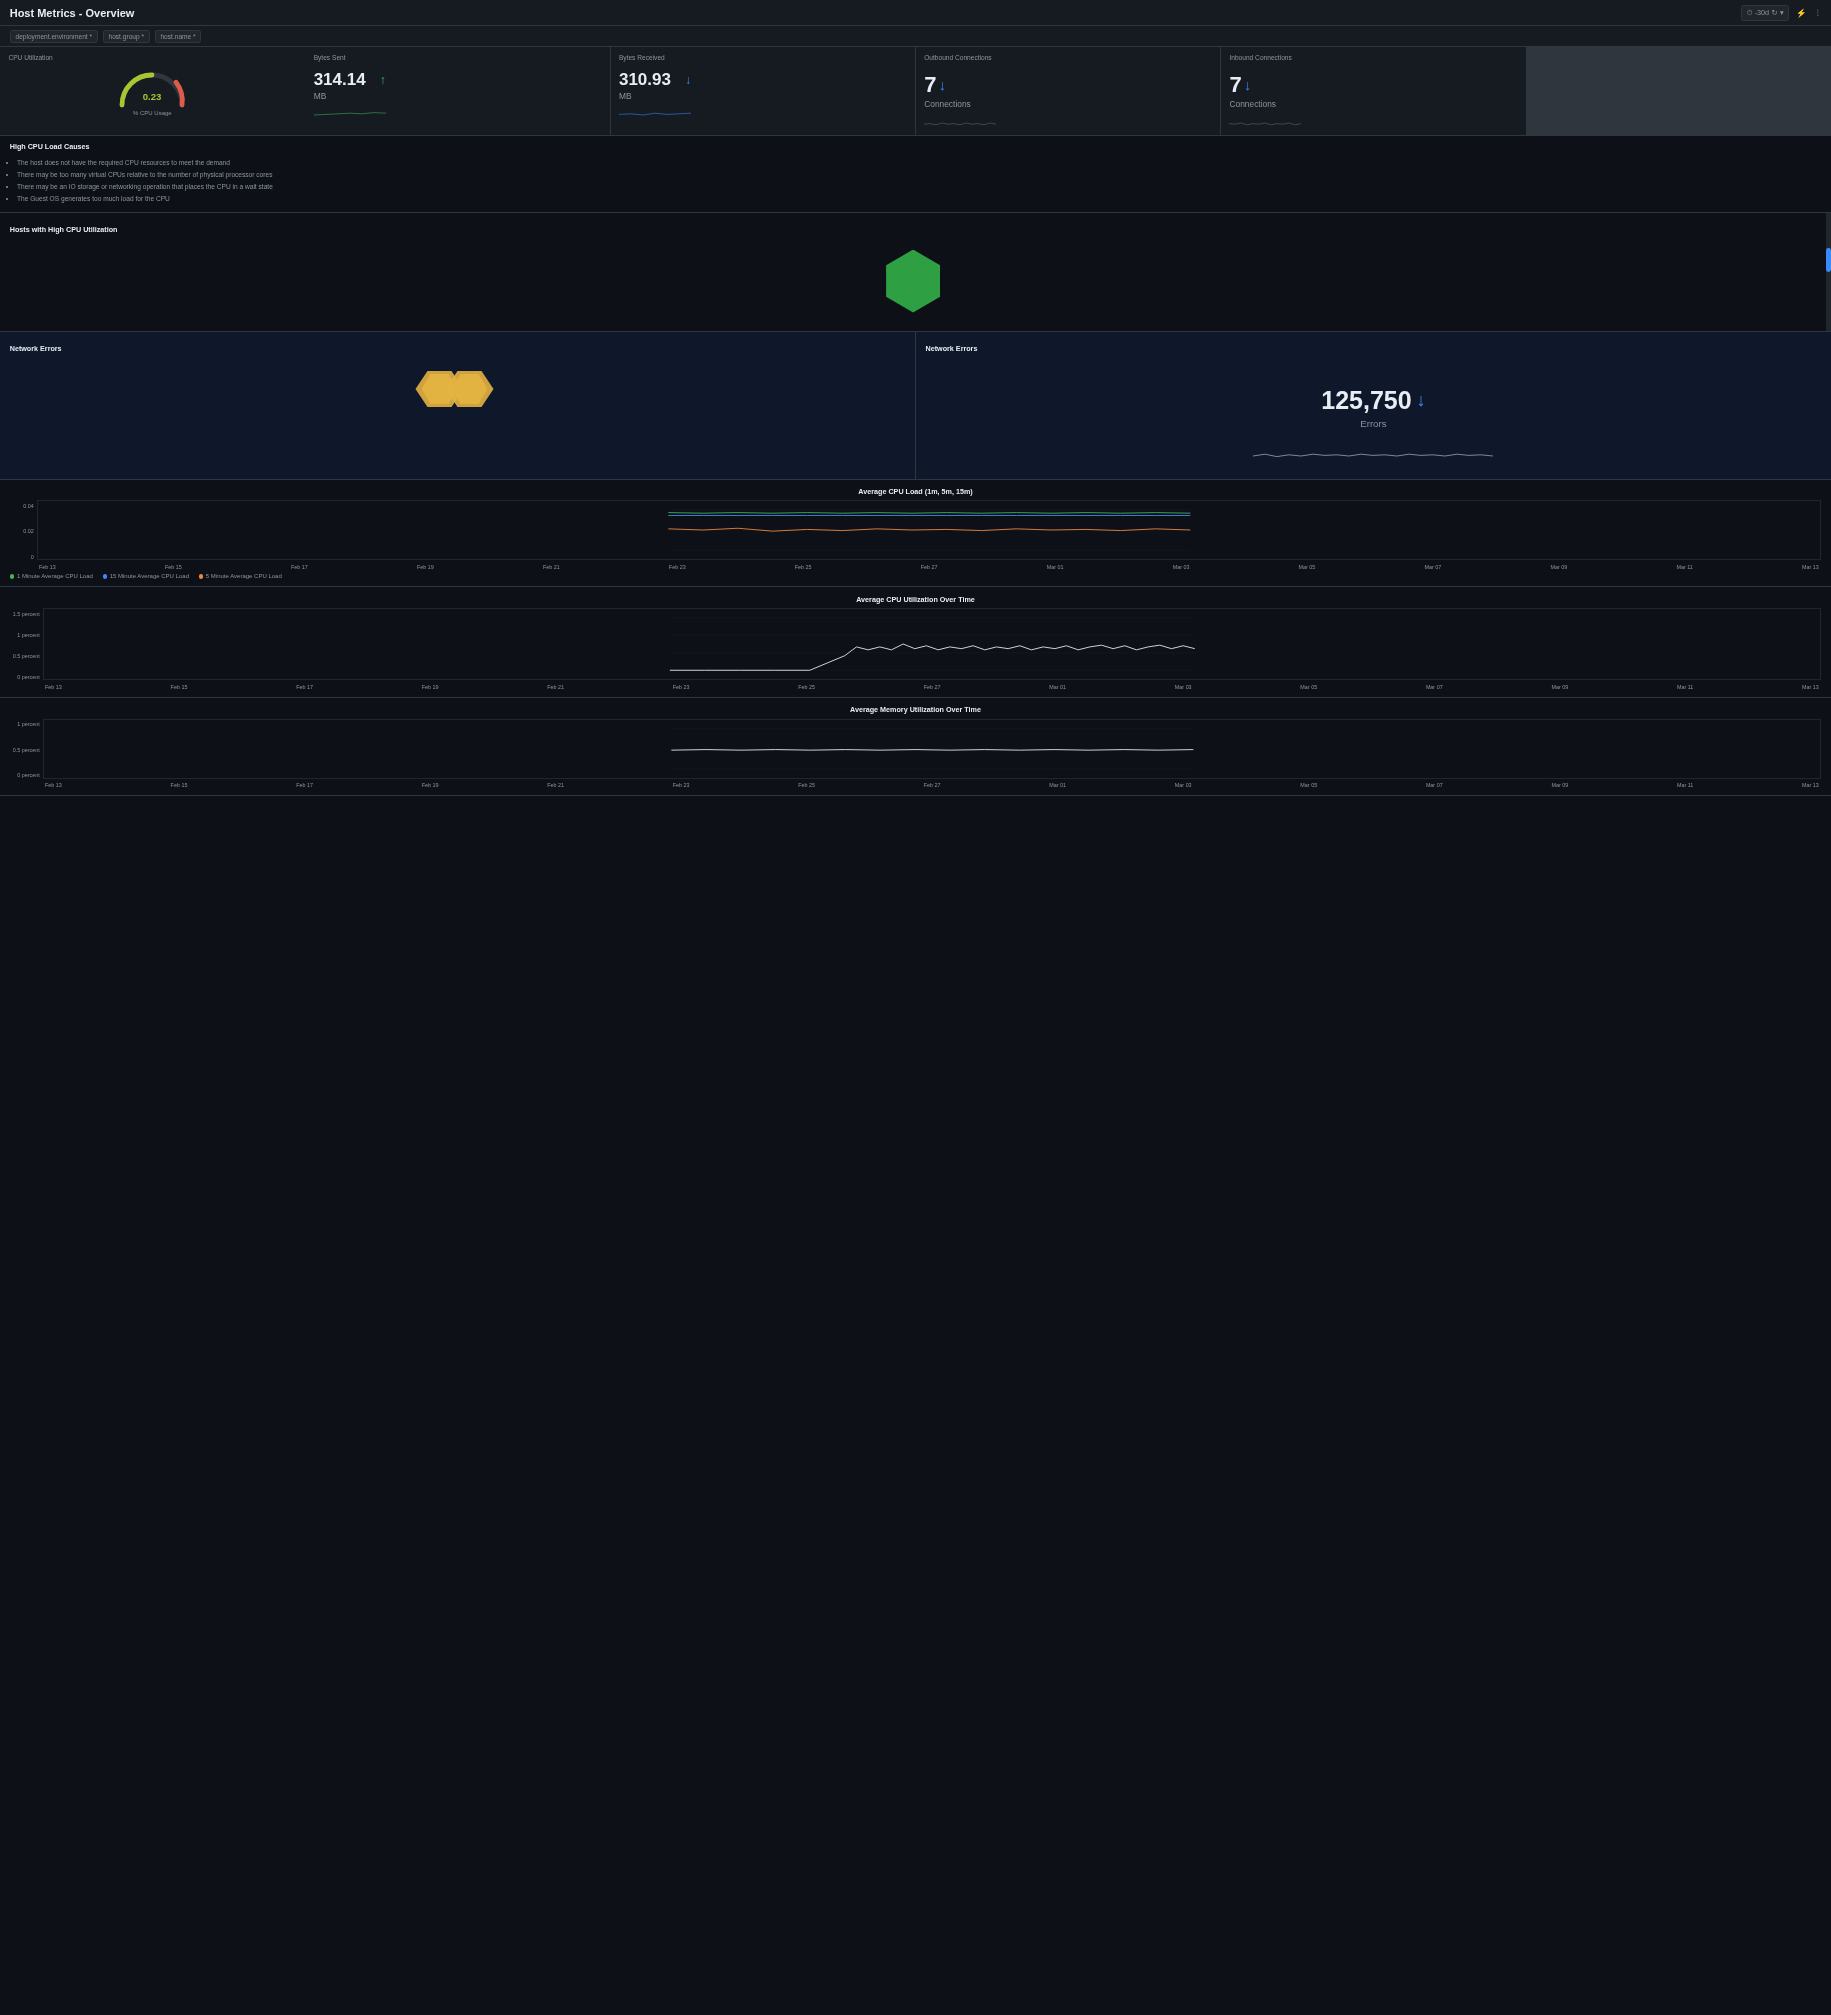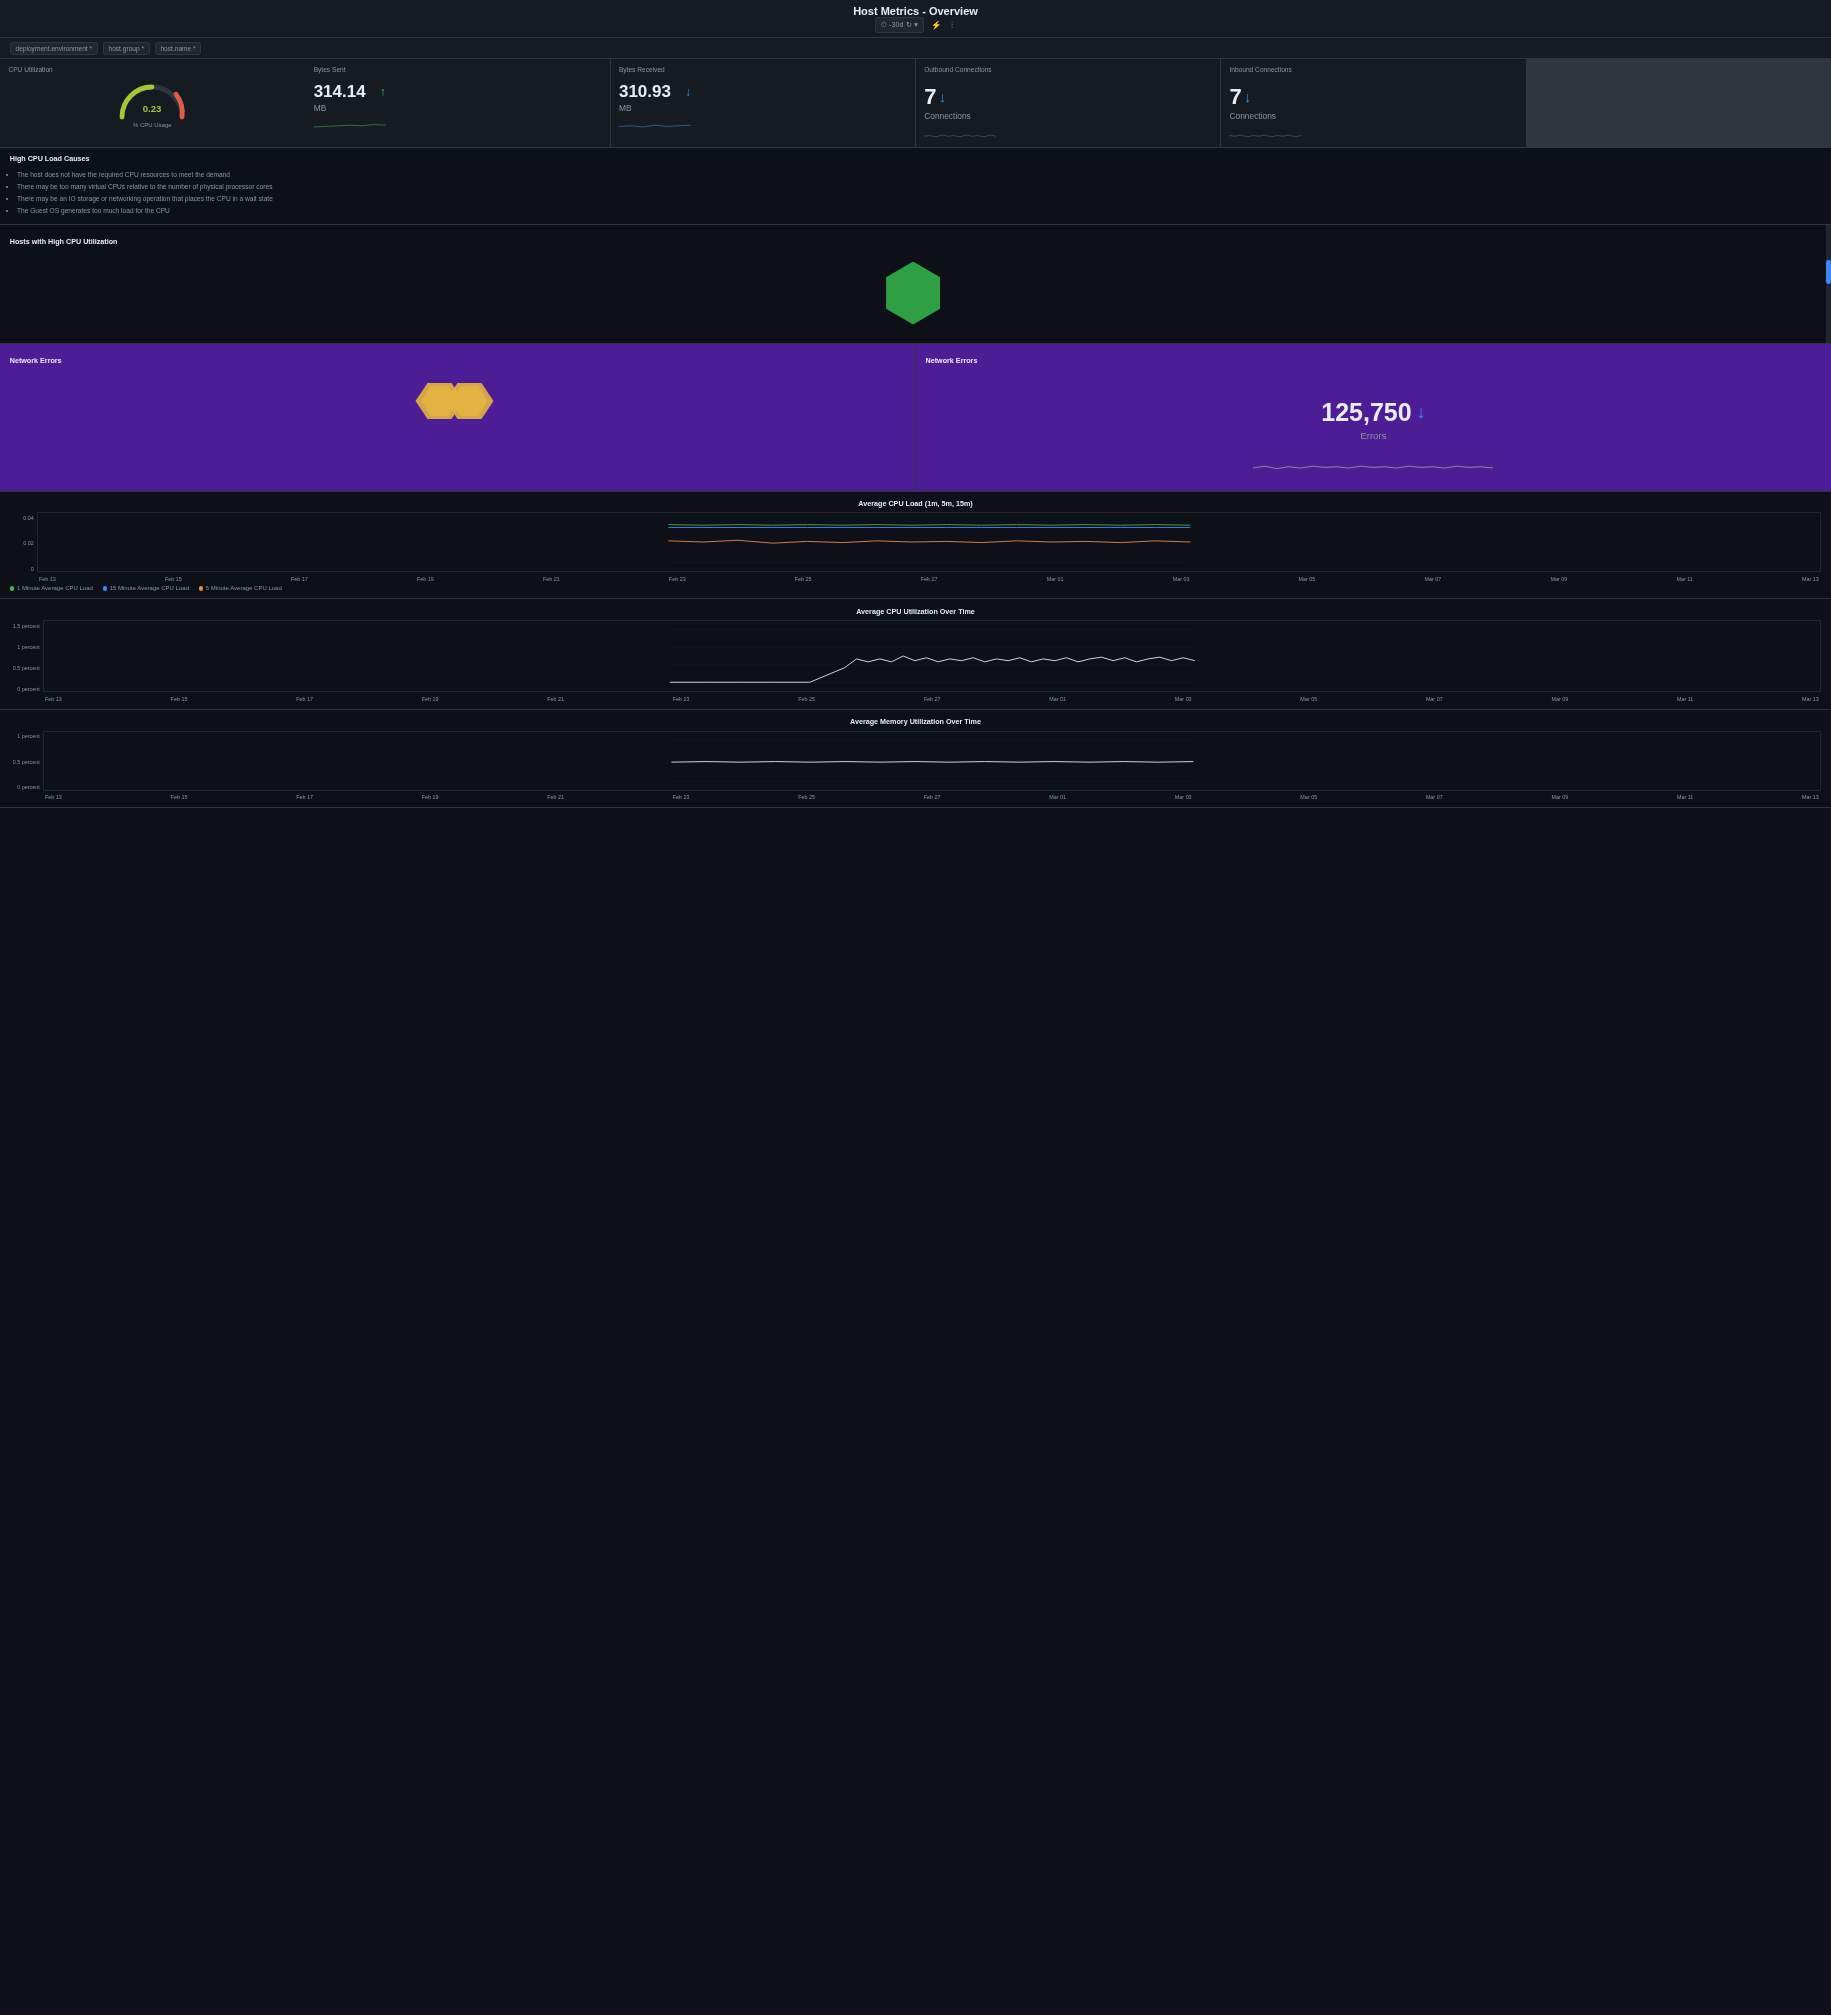--- a/index.html
+++ b/index.html
@@ -6,25 +6,24 @@
     body {
       background: #0d1117;
       color: #c9d1d9;
       font-family: 'Segoe UI', Arial, sans-serif;
       font-size: 7.2px;
       min-height: 100vh;
     }
     .header {
       display: flex;
       align-items: center;
-      justify-content: flex-start;
+      justify-content: space-between;
       padding: 4.8px 9.7px;
       background: #161b22;
       border-bottom: 0.6px solid #30363d;
-      flex-direction: column;
     }
     .header-title {
       font-size: 11px;
       font-weight: 600;
       color: #e6edf3;
     }
     .header-controls {
       display: flex;
       align-items: center;
       gap: 7.2px;
@@ -186,21 +185,21 @@
       margin: 12px auto;
     }
     .network-section {
       display: grid;
       grid-template-columns: 1fr 1fr;
       border-bottom: 0.6px solid #30363d;
       gap: 0.6px;
       background: #30363d;
     }
     .network-panel {
-      background: #4c1d95;
+      background: #0f172a;
       padding: 6px 9.7px;
     }
     .hex-container {
       display: flex;
       gap: -6px;
       padding: 12px 6px;
       justify-content: center;
     }
     .network-errors-value {
       font-size: 25px;

